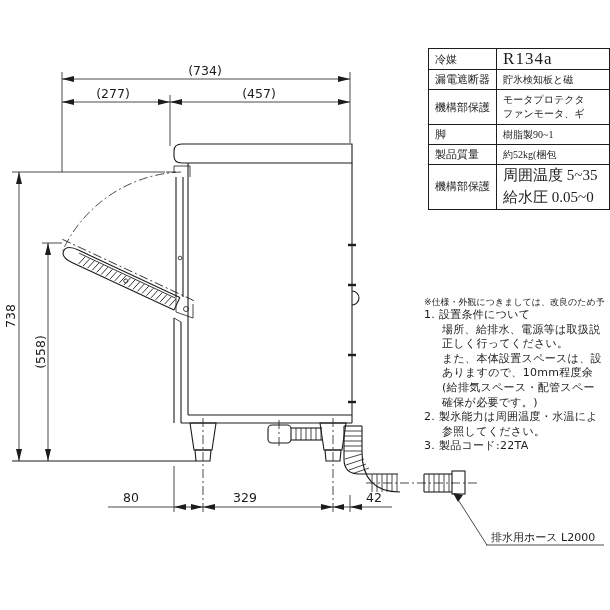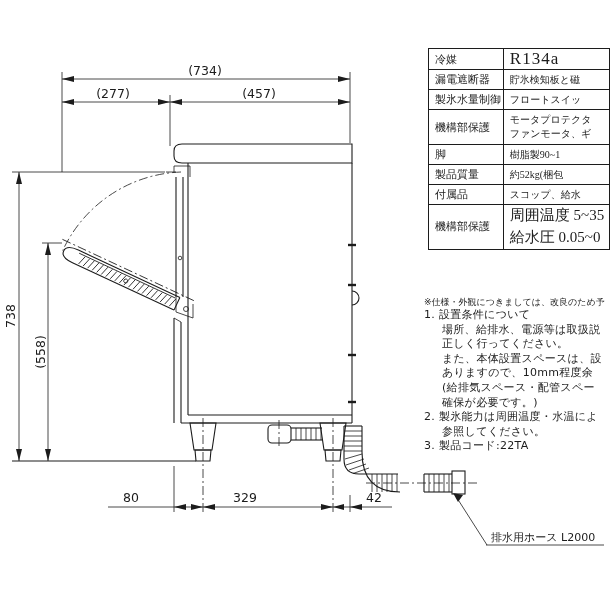--- a/index.html
+++ b/index.html
@@ -175,42 +175,34 @@
   <table>
     <tbody>
         <tr class="h20">
           <td class="c1">冷媒</td>
           <td class="c2 vlg">R134a</td>
         </tr>
     <tr class="h20">
           <td class="c1">漏電遮断器</td>
           <td class="c2 vmd">貯氷検知板と磁</td>
         </tr>
-    <tr class="h20">
-          <td class="c1">製氷水量制御</td>
-          <td class="c2 vmd">フロートスイッ</td>
-        </tr>
     <tr class="h35">
           <td class="c1">機構部保護</td>
           <td class="c2 vsm two">
             <div>モータプロテクタ</div>
             <div>ファンモータ、ギ</div>
           </td>
         </tr>
     <tr class="h20">
           <td class="c1">脚</td>
           <td class="c2 vmd">樹脂製90~1</td>
         </tr>
     <tr class="h20">
           <td class="c1">製品質量</td>
           <td class="c2 vmd">約52kg(梱包</td>
-        </tr>
-    <tr class="h20">
-          <td class="c1">付属品</td>
-          <td class="c2 vmd">スコップ、給水</td>
         </tr>
     <tr class="h35">
           <td class="c1">機構部保護</td>
           <td class="c2 vxs two">
             <div>周囲温度 5~35</div>
             <div>給水圧 0.05~0</div>
           </td>
         </tr>
   </tbody>
     </table>

